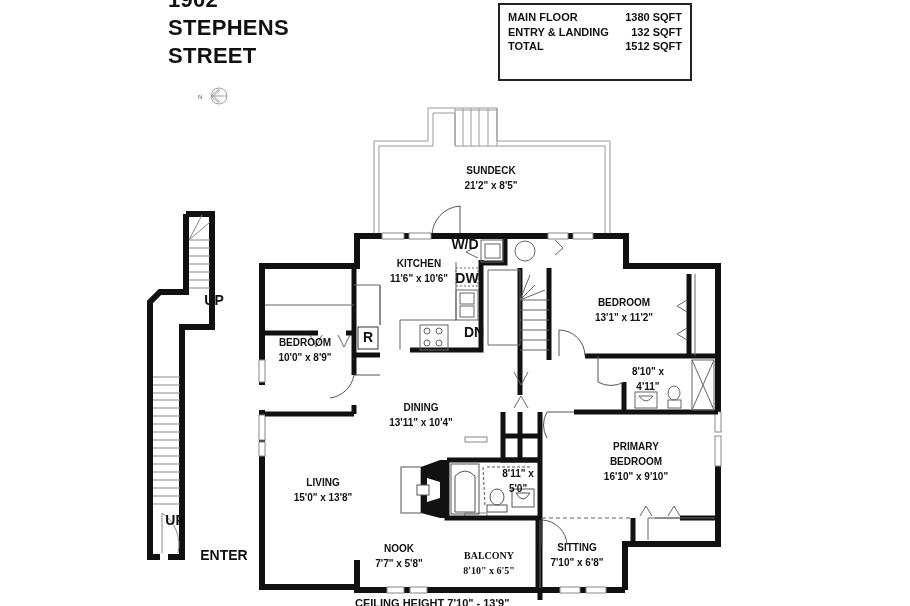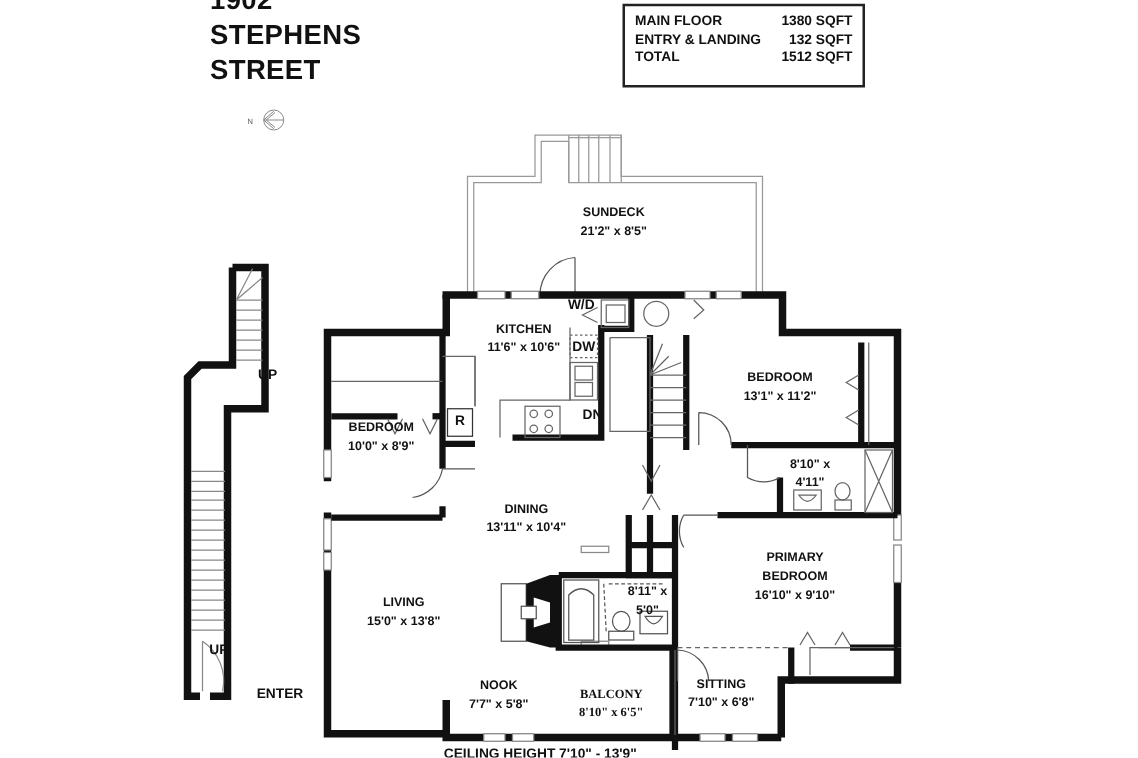--- a/index.html
+++ b/index.html
@@ -1,24 +1,24 @@
 <!DOCTYPE html>
 <html><head>
 <meta charset="utf-8">
 <style>
   html, body { margin: 0; padding: 0; background: #ffffff; }
   body { width: 910px; height: 606px; position: relative; overflow: hidden; font-family: "Liberation Sans", "DejaVu Sans", sans-serif; color: #111; }
   .title { position: absolute; left: 168px; top: -14px; font-weight: bold; font-size: 22px; line-height: 28px; letter-spacing: 0.3px; color: #111; }
   .title div { white-space: nowrap; }
-  .area-box { position: absolute; left: 498px; top: 3px; width: 194px; height: 67px; border: 2px solid #222; box-sizing: border-box; padding: 5px 8px 0 8px; font-weight: bold; font-size: 11px; }
+  .area-box { position: absolute; left: 498px; top: 3px; width: 194px; height: 78px; border: 2px solid #222; box-sizing: border-box; padding: 5px 8px 0 8px; font-weight: bold; font-size: 11px; }
   .area-row { display: flex; justify-content: space-between; line-height: 14.5px; white-space: nowrap; }
   .compass { position: absolute; left: 198px; top: 85px; }
   svg.plan { position: absolute; left: 0; top: 0; }
   .lbl { position: absolute; text-align: center; font-weight: bold; font-size: 10px; line-height: 15px; white-space: nowrap; transform: translateX(-50%); }
-  .sm { font-size: 11px; }
+  .sm { font-size: 14px; }
   .ceiling { position: absolute; left: 355px; top: 597px; font-size: 11px; font-weight: bold; white-space: nowrap; }
 </style>
 </head>
 <body>
 
 <div class="title">
   <div>1902</div>
   <div>STEPHENS</div>
   <div>STREET</div>
 </div>

